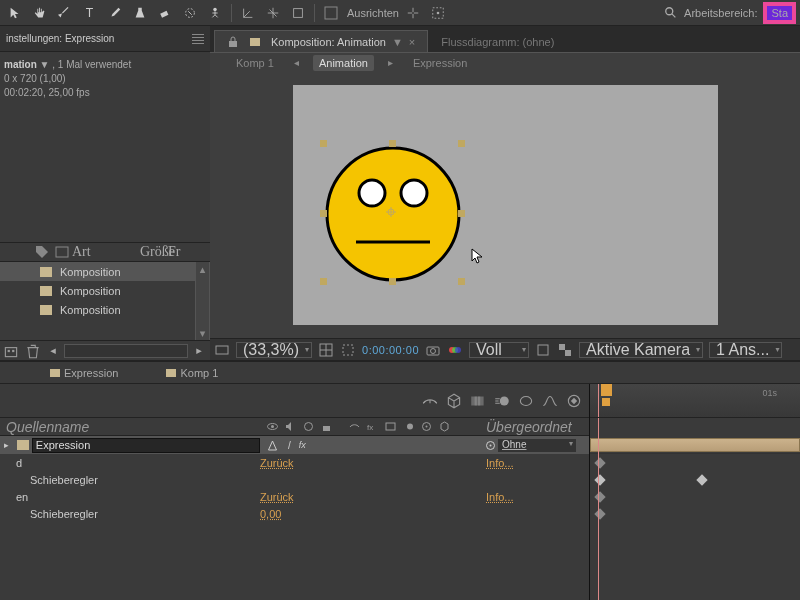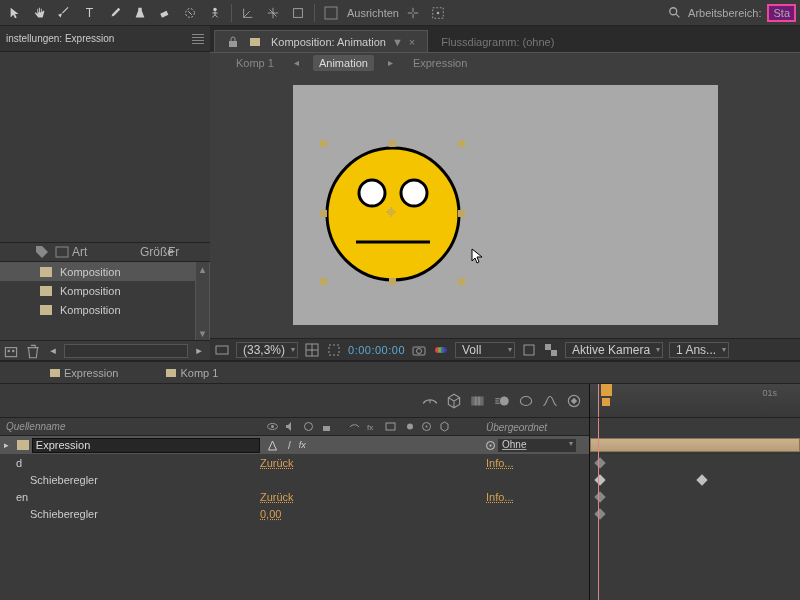--- a/index.html
+++ b/index.html
@@ -18,21 +18,21 @@
   .left-panel { width: 210px; background: #3a3a3a; display: flex; flex-direction: column; }
   .panel-header { height: 26px; background: #333; border-bottom: 1px solid #222; display: flex; align-items: center; padding: 0 6px; justify-content: space-between; }
   .panel-title { color: #ccc; font-size: 10px; }
   .menu-lines { display: flex; flex-direction: column; gap: 2px; }
   .menu-lines span { display: block; width: 12px; height: 1px; background: #888; }
   
   .proj-info { padding: 6px 4px; font-size: 10px; color: #aaa; line-height: 1.4; }
   .proj-info b { color: #ccc; }
   
   .col-headers { height: 20px; border-top: 1px solid #222; border-bottom: 1px solid #222; display: flex; align-items: center; background: #3a3a3a; padding-left: 30px; gap: 0; }
-  .col-h { font-size: 12px; color: #aaa; }
+  .col-h { font-size: 14px; color: #aaa; font-family: Liberation Serif, serif; }
   .col-h.name { width: 68px; }
   .col-h.size { width: 28px; }
   .col-h.fr { flex: 1; }
   .hdr-icon { width: 16px; height: 16px; margin-right: 6px; }
   
   .proj-list { flex: 1; background: #3a3a3a; border-right: 1px solid #555; position: relative; }
   .proj-row { display: flex; align-items: center; height: 19px; padding-left: 40px; }
   .proj-row.sel { background: #555; }
   .comp-ico { width: 12px; height: 10px; background: #c8b890; margin-right: 8px; }
   .proj-row span { color: #ccc; text-align: center; }
@@ -66,21 +66,21 @@
   .handle.mr { left: 165px; top: 125px; }
   .handle.bl { left: 27px; top: 193px; }
   .handle.bm { left: 96px; top: 193px; }
   .handle.br { left: 165px; top: 193px; }
   .anchor { position: absolute; left: 93px; top: 122px; width: 10px; height: 10px; }
   .face { position: absolute; left: 31px; top: 60px; }
   .cursor-arrow { position: absolute; left: 178px; top: 163px; width: 12px; height: 16px; }
   
   .viewer-footer { height: 22px; background: #333; border-top: 1px solid #222; display: flex; align-items: center; padding: 0 4px; gap: 6px; }
   .vf-icon { width: 16px; height: 16px; display:flex; align-items:center; justify-content:center; }
-  .vf-dd { height: 16px; background: #333; border: 1px solid #555; padding: 0 12px 0 6px; font-size: 12px; color: #ccc; position: relative; display:flex; align-items:center; }
+  .vf-dd { height: 16px; background: #333; border: 1px solid #555; padding: 0 12px 0 6px; font-size: 16px; color: #ccc; position: relative; display:flex; align-items:center; }
   .vf-dd::after { content: "▾"; position: absolute; right: 2px; font-size: 8px; color: #888; }
   .timecode { color: #5fa8d8; font-size: 11px; letter-spacing: 0.5px; }
   
   .timeline-panel { height: 240px; background: #3a3a3a; border-top: 2px solid #222; display: flex; flex-direction: column; }
   .tl-tabs { height: 22px; display: flex; align-items: center; padding-left: 4px; gap: 6px; border-bottom: 1px solid #222; }
   .tl-tab { padding: 2px 6px; font-size: 11px; color: #aaa; display:flex; align-items:center; gap:4px; }
   .tl-comp-ico { width: 10px; height: 8px; background: #c8b890; }
   
   .tl-opts { height: 20px; display: flex; align-items: center; justify-content: flex-end; padding-right: 6px; gap: 6px; border-bottom: 1px solid #222; }
   .tl-opt-ic { width: 18px; height: 16px; display:flex; align-items:center; justify-content:center; }
@@ -88,21 +88,21 @@
   .tl-body { flex: 1; display: flex; }
   .tl-left { width: 590px; display: flex; flex-direction: column; border-right: 1px solid #111; }
   .tl-right { flex: 1; background: #3a3a3a; position: relative; }
   .tl-ruler { height: 34px; border-bottom: 1px solid #222; position: relative; background: linear-gradient(#444,#383838); }
   .tl-cti { position: absolute; left: 8px; top: 0; bottom: 0; width: 1px; background: #d88; }
   .tl-cti-head { position: absolute; left: 3px; top: 0; width: 11px; height: 12px; background: #e0a040; }
   .tl-marker { position: absolute; left: 12px; top: 14px; width: 8px; height: 8px; background: #e0a040; }
   .tl-tick { position: absolute; top: 4px; font-size: 9px; color: #888; }
   
   .tl-colhdr { height: 18px; display: flex; align-items: center; background: #3a3a3a; border-bottom: 1px solid #222; }
-  .tl-colhdr .lbl { font-size: 10px; color: #999; font-style: italic; }
+  .tl-colhdr .lbl { font-size: 14px; color: #999; font-style: italic; }
   .colhdr-switches { width: 260px; display: flex; padding-left: 6px; }
   .colhdr-source { width: 220px; display: flex; align-items: center; gap: 4px; padding-left: 6px;}
   .colhdr-parent { flex: 1; padding-left: 6px; }
   .sw-ic { width: 13px; height: 13px; margin-right: 1px; display:flex; align-items:center; justify-content:center; }
   
   .tl-row { height: 18px; display: flex; align-items: center; }
   .tl-row.layer { background: #555; }
   .row-left { width: 260px; display: flex; align-items: center; padding-left: 4px; gap: 3px; }
   .row-mid { width: 220px; display: flex; align-items: center; gap: 8px; padding-left: 6px; }
   .row-right { flex: 1; display: flex; align-items: center; padding-left: 4px; text-decoration: underline; }
@@ -210,35 +210,40 @@
         <circle cx="8" cy="8" r="1.5" fill="#aaa"></circle>
       </svg>
     </div>
 
   <div class="workspace-label">
     <svg class="snap-icon" viewBox="0 0 16 16">
         <circle cx="6" cy="6" r="4" fill="none" stroke="#aaa" stroke-width="1.5"></circle>
         <path d="M9 9l4 4" stroke="#aaa" stroke-width="1.5"></path>
       </svg>
     <span>Arbeitsbereich:</span>
-    <span style="background:#701a75;border:2px solid #ec4899;padding:1px 4px;">Sta</span>
+    <span style="background:#6d28d9;border:4px solid #ec4899;padding:1px 4px;">Sta</span>
   </div>
 </div>
 
 <div class="main-area">
 
   <div class="left-panel">
     <div class="panel-header">
       <span class="panel-title">instellungen: Expression</span>
       <div class="menu-lines">
           <span></span>
           <span></span>
           <span></span>
           <span></span>
         </div>
+    </div>
+    <div class="proj-info">
+      <b>mation</b> ▼ <span>, 1 Mal verwendet</span><br>
+      <span>0 x 720 (1,00)</span><br>
+      <span>00:02:20, 25,00 fps</span>
     </div>
     <div style="flex:1"></div>
     <div class="col-headers">
       <svg class="hdr-icon" viewBox="0 0 16 16" style="position:absolute;left:34px">
           <path d="M2 2h6l6 6-6 6-6-6z" fill="#888"></path>
         </svg>
       <svg class="hdr-icon" viewBox="0 0 16 16" style="position:absolute;left:54px">
           <rect x="2" y="3" width="12" height="10" fill="none" stroke="#888"></rect>
         </svg>
       <span class="col-h name" style="margin-left:42px">Art</span>

